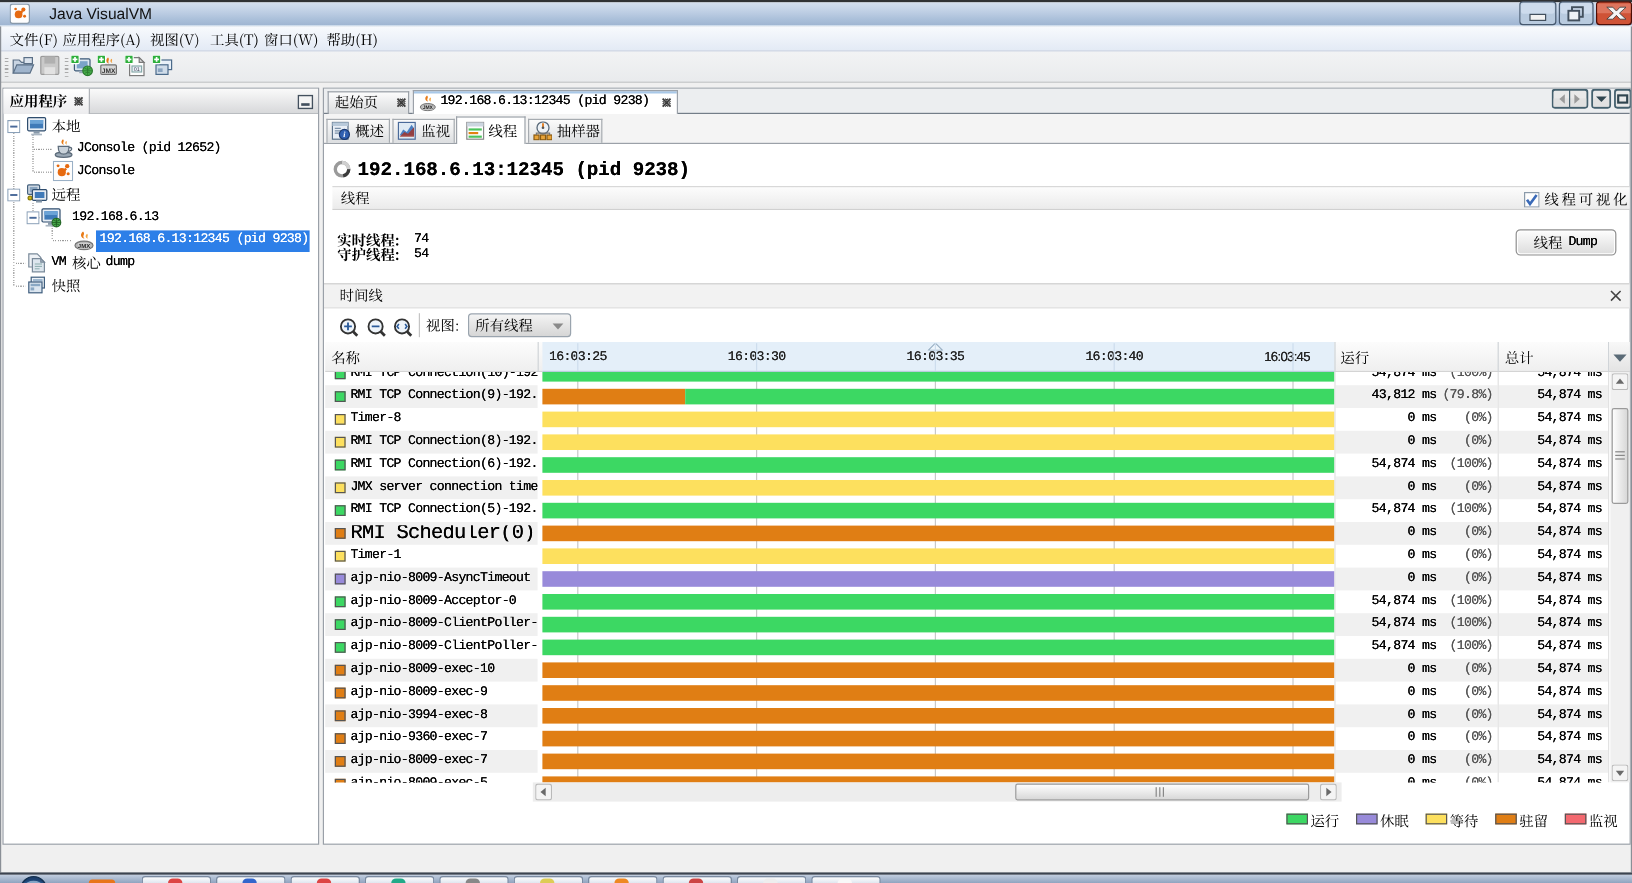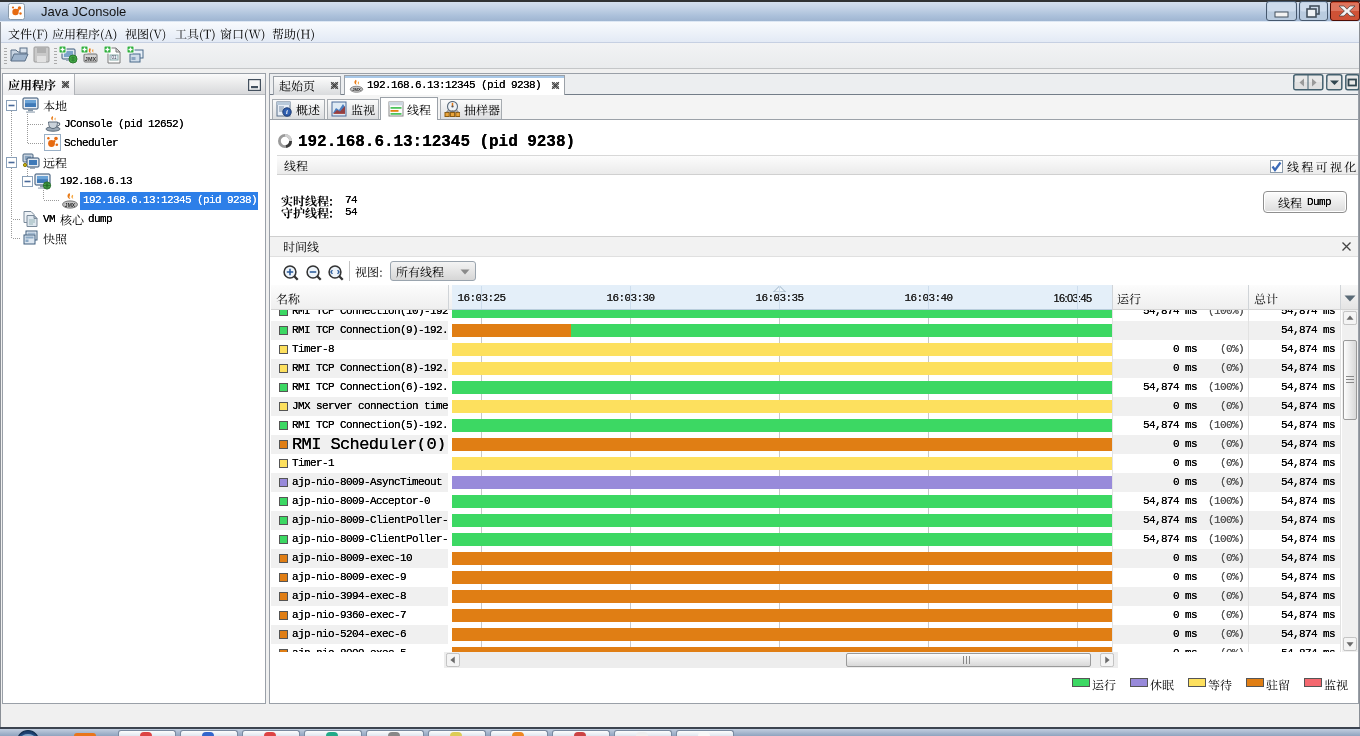--- a/index.html
+++ b/index.html
@@ -9,21 +9,21 @@
 <div class="abs" style="left:0;top:0;width:1360px;height:2px;background:#303234"></div>
 <div class="abs" style="left:0;top:2px;width:1360px;height:20px;background:linear-gradient(#d4dfee 0%,#c4d3e7 30%,#abc0da 70%,#9db3d0 100%);box-shadow:inset 0 -1px 0 #dde7f4"></div>
 <svg class="abs" style="left:8px;top:3px" width="17" height="17" viewBox="0 0 17 17">
 <rect x="0.5" y="0.5" width="16" height="16" rx="2" fill="#fdfdfd" stroke="#8899aa"></rect>
 <circle cx="7.5" cy="9" r="3.2" fill="#e66a10"></circle>
     <circle cx="11.5" cy="5" r="1.7" fill="#e66a10"></circle>
 <circle cx="12.5" cy="10.5" r="1.2" fill="#e66a10"></circle>
     <circle cx="5" cy="4.5" r="1.1" fill="#e66a10"></circle>
 <rect x="9" y="6" width="2" height="3" fill="#e66a10" transform="rotate(40 10 7)"></rect>
   </svg>
-<div class="abs" style="left:41px;top:4px;font-size:13px;color:#111">Java JConsole</div>
+<div class="abs" style="left:41px;top:4px;font-size:13px;color:#111">Java VisualVM</div>
 <svg class="abs" style="left:1266px;top:1px" width="94" height="21" viewBox="0 0 94 21">
 <rect x="0.5" y="0.5" width="30" height="19" rx="2.5" fill="#b9cbdf" stroke="#46586e"></rect>
 <rect x="1.5" y="1.5" width="28" height="9" rx="2" fill="#cfdded" opacity="0.9"></rect>
 <rect x="9" y="11" width="13" height="5" fill="#f2f2f2" stroke="#43505e"></rect>
 <rect x="33.5" y="0.5" width="28" height="19" rx="2.5" fill="#b9cbdf" stroke="#46586e"></rect>
 <rect x="34.5" y="1.5" width="26" height="9" rx="2" fill="#cfdded" opacity="0.9"></rect>
 <rect x="44" y="5" width="9" height="8" fill="none" stroke="#43505e" stroke-width="1.6"></rect>
 <rect x="41" y="8" width="9" height="8" fill="#eef2f6" stroke="#43505e" stroke-width="1.6"></rect>
 <rect x="64.5" y="0.5" width="29" height="19" rx="2.5" fill="#cf5236" stroke="#4d0d05"></rect>
 <path d="M65 2 h28 v8 h-28 z" fill="#e2826c" opacity="0.75"></path>
@@ -195,21 +195,21 @@
 <rect x="4" y="2" width="11" height="9" fill="#eef3f8" stroke="#3f5e7e"></rect>
     <rect x="5.5" y="3.5" width="8" height="2" fill="#9fb8d0"></rect>
 <rect x="2" y="6" width="11" height="9" fill="#dce6f0" stroke="#3f5e7e"></rect>
     <rect x="3.5" y="7.5" width="8" height="2" fill="#8aa8c4"></rect>
 <rect x="3.5" y="10.5" width="3" height="2.5" fill="#8aa8c4"></rect>
   </svg>
 <div style="position:absolute;left:43px;top:99px;"><svg width="24" height="13" viewBox="0 0 24 13">
       <path d="M10.1 2.4 9.4 3.2H6.4V1.0C6.7 0.9 6.8 0.8 6.8 0.6L5.6 0.5V3.2H0.8L0.9 3.5H5.0C4.1 5.8 2.5 8.1 0.4 9.7L0.6 9.8C2.8 8.5 4.5 6.5 5.6 4.3V8.5H3.0L3.1 8.9H5.6V11.5H5.7C6.0 11.5 6.4 11.3 6.4 11.2V8.9H8.8C9.0 8.9 9.0 8.8 9.1 8.7C8.7 8.3 8.1 7.7 8.1 7.7L7.5 8.5H6.4V3.5C7.3 6.1 8.9 8.2 10.7 9.4C10.8 9.0 11.1 8.8 11.5 8.7L11.5 8.6C9.6 7.7 7.7 5.7 6.6 3.5H10.9C11.0 3.5 11.1 3.4 11.2 3.3C10.8 2.9 10.1 2.4 10.1 2.4Z M21.8 3.1 20.2 3.7V1.0C20.5 0.9 20.6 0.8 20.6 0.6L19.5 0.5V4.0L17.8 4.6V1.9C18.1 1.9 18.2 1.7 18.3 1.6L17.1 1.4V4.9L15.4 5.5L15.6 5.8L17.1 5.3V10.0C17.1 10.9 17.5 11.1 18.7 11.1H20.5C23.1 11.1 23.6 11.0 23.6 10.5C23.6 10.4 23.5 10.3 23.2 10.2L23.2 8.3H23.0C22.8 9.2 22.7 9.9 22.6 10.1C22.5 10.2 22.4 10.3 22.2 10.3C22.0 10.3 21.3 10.4 20.5 10.4H18.7C18.0 10.4 17.8 10.2 17.8 9.9V5.0L19.5 4.4V9.4H19.6C19.9 9.4 20.2 9.2 20.2 9.1V4.1L22.0 3.4C22.0 6.2 21.9 7.3 21.7 7.6C21.6 7.7 21.5 7.7 21.4 7.7C21.2 7.7 20.7 7.6 20.5 7.6V7.8C20.7 7.9 21.0 8.0 21.1 8.1C21.2 8.2 21.2 8.4 21.2 8.6C21.6 8.6 22.0 8.5 22.2 8.2C22.6 7.8 22.8 6.6 22.8 3.5C23.0 3.5 23.2 3.4 23.3 3.3L22.4 2.6L21.9 3.0ZM12.4 9.2 12.9 10.3C13.0 10.2 13.1 10.1 13.1 9.9C14.6 9.0 15.8 8.2 16.6 7.7L16.6 7.5L14.8 8.3V4.5H16.3C16.5 4.5 16.6 4.4 16.6 4.3C16.3 3.9 15.7 3.4 15.7 3.4L15.2 4.1H14.8V1.2C15.1 1.2 15.2 1.0 15.2 0.9L14.0 0.7V4.1H12.5L12.6 4.5H14.0V8.6C13.3 8.9 12.7 9.1 12.4 9.2Z" fill="#000"></path>
     </svg></div>
 <div style="position:absolute;left:64px;top:118px;font-family:'Liberation Mono',monospace;font-size:11px;line-height:13px;color:#000;letter-spacing:-0.6px;white-space:pre;text-shadow:0 0 0.4px currentColor;">JConsole&nbsp;(pid&nbsp;12652)</div>
-<div style="position:absolute;left:64px;top:137px;font-family:'Liberation Mono',monospace;font-size:11px;line-height:13px;color:#000;letter-spacing:-0.6px;white-space:pre;text-shadow:0 0 0.4px currentColor;">Scheduler</div>
+<div style="position:absolute;left:64px;top:137px;font-family:'Liberation Mono',monospace;font-size:11px;line-height:13px;color:#000;letter-spacing:-0.6px;white-space:pre;text-shadow:0 0 0.4px currentColor;">JConsole</div>
 <div style="position:absolute;left:43px;top:156px;"><svg width="24" height="13" viewBox="0 0 24 13">
       <path d="M9.5 0.7 8.9 1.4H4.4L4.5 1.8H10.3C10.5 1.8 10.6 1.7 10.6 1.6C10.2 1.2 9.5 0.7 9.5 0.7ZM1.2 0.7 1.0 0.8C1.5 1.5 2.2 2.5 2.4 3.3C3.2 3.9 3.8 2.1 1.2 0.7ZM10.4 3.4 9.8 4.1H3.6L3.6 4.5H5.7C5.7 6.7 5.4 8.1 3.7 9.5L3.8 9.6C5.9 8.5 6.4 7.0 6.5 4.5H8.0V8.6C8.0 9.1 8.1 9.3 8.9 9.3H9.8C11.2 9.3 11.5 9.2 11.5 8.9C11.5 8.7 11.5 8.6 11.2 8.5L11.2 6.9H11.0C10.9 7.6 10.8 8.3 10.7 8.5C10.6 8.6 10.6 8.6 10.5 8.6C10.4 8.6 10.1 8.6 9.8 8.6H9.1C8.8 8.6 8.7 8.6 8.7 8.4V4.5H11.1C11.3 4.5 11.4 4.4 11.5 4.3C11.1 3.9 10.4 3.4 10.4 3.4ZM2.0 9.1C1.5 9.5 0.9 10.2 0.4 10.5L1.1 11.4C1.2 11.4 1.2 11.3 1.2 11.2C1.5 10.6 2.1 9.8 2.3 9.4C2.4 9.2 2.5 9.2 2.7 9.4C3.8 10.8 5.0 11.2 7.3 11.2C8.6 11.2 9.8 11.2 10.9 11.2C10.9 10.9 11.1 10.6 11.5 10.5V10.4C10.1 10.4 9.0 10.4 7.6 10.4C5.3 10.4 4.0 10.2 2.8 9.0C2.8 9.0 2.7 9.0 2.7 8.9V5.1C3.0 5.0 3.2 4.9 3.3 4.9L2.3 4.0L1.8 4.6H0.4L0.5 5.0H2.0Z M16.2 10.7 16.3 11.1H23.4C23.6 11.1 23.7 11.0 23.7 10.9C23.3 10.5 22.7 10.0 22.7 10.0L22.1 10.7H20.3V8.6H22.9C23.0 8.6 23.1 8.6 23.2 8.4C22.8 8.1 22.2 7.6 22.2 7.6L21.7 8.3H20.3V6.4H23.1C23.2 6.4 23.3 6.3 23.4 6.2C23.0 5.9 22.4 5.4 22.4 5.4L21.8 6.1H16.9L17.0 6.4H19.5V8.3H17.0L17.1 8.6H19.5V10.7ZM17.4 1.3V5.2H17.5C17.9 5.2 18.2 5.0 18.2 4.9V4.5H21.8V5.0H21.9C22.2 5.0 22.6 4.8 22.6 4.8V1.8C22.8 1.8 23.0 1.7 23.0 1.6L22.1 0.9L21.7 1.3H18.2L17.4 0.9ZM18.2 4.2V1.7H21.8V4.2ZM16.0 0.5C15.3 1.0 13.7 1.7 12.5 2.1L12.5 2.3C13.2 2.2 13.8 2.1 14.5 1.9V4.0H12.5L12.6 4.4H14.3C14.0 6.0 13.3 7.6 12.4 8.9L12.5 9.1C13.3 8.3 14.0 7.4 14.5 6.4V11.5H14.6C15.0 11.5 15.2 11.3 15.2 11.2V5.4C15.6 5.8 16.1 6.4 16.2 6.9C16.9 7.5 17.5 6.0 15.2 5.1V4.4H16.8C17.0 4.4 17.1 4.3 17.1 4.2C16.8 3.8 16.2 3.3 16.2 3.3L15.7 4.0H15.2V1.7C15.7 1.6 16.1 1.5 16.4 1.4C16.7 1.4 16.9 1.4 17.0 1.3Z" fill="#000"></path>
     </svg></div>
 <div style="position:absolute;left:60px;top:175px;font-family:'Liberation Mono',monospace;font-size:11px;line-height:13px;color:#000;letter-spacing:-0.6px;white-space:pre;text-shadow:0 0 0.4px currentColor;">192.168.6.13</div>
 <div style="position:absolute;left:83px;top:194px;font-family:'Liberation Mono',monospace;font-size:11px;line-height:13px;color:#fff;letter-spacing:-0.6px;white-space:pre;text-shadow:0 0 0.4px currentColor;">192.168.6.13:12345&nbsp;(pid&nbsp;9238)</div>
 <div style="position:absolute;left:43px;top:213px;font-family:'Liberation Mono',monospace;font-size:11px;line-height:13px;color:#000;letter-spacing:-0.6px;white-space:pre;text-shadow:0 0 0.4px currentColor;">VM</div>
 <div style="position:absolute;left:60px;top:213px;"><svg width="24" height="13" viewBox="0 0 24 13">
       <path d="M6.9 0.4 6.8 0.5C7.2 1.0 7.8 1.7 7.9 2.3C8.7 2.9 9.4 1.3 6.9 0.4ZM10.5 1.9 10.0 2.6H4.4L4.5 3.0H7.2C6.8 3.7 6.0 5.0 5.2 5.5C5.2 5.5 5.0 5.6 5.0 5.6L5.3 6.5C5.4 6.5 5.5 6.4 5.6 6.3C6.5 6.1 7.4 5.9 8.1 5.7C7.0 7.1 5.6 8.2 4.0 9.0L4.1 9.3C6.5 8.2 8.5 6.8 10.0 4.5C10.3 4.6 10.4 4.6 10.5 4.5L9.4 3.9C9.1 4.4 8.7 4.9 8.4 5.4L5.8 5.6C6.6 5.0 7.5 4.1 8.0 3.5C8.2 3.5 8.4 3.4 8.4 3.3L7.7 3.0H11.3C11.4 3.0 11.5 2.9 11.6 2.8C11.2 2.4 10.5 1.9 10.5 1.9ZM11.5 6.3 10.4 5.7C8.7 8.5 6.4 10.1 3.7 11.3L3.8 11.5C5.6 10.9 7.3 10.1 8.7 8.9C9.5 9.6 10.4 10.6 10.8 11.3C11.8 11.9 12.3 10.0 8.9 8.7C9.7 8.1 10.4 7.3 11.0 6.5C11.3 6.5 11.4 6.5 11.5 6.3ZM3.9 2.6 3.4 3.3H3.1V0.9C3.4 0.9 3.5 0.8 3.5 0.6L2.4 0.4V3.3L0.5 3.3L0.6 3.6H2.2C1.8 5.5 1.2 7.3 0.3 8.8L0.5 8.9C1.3 8.0 1.9 6.9 2.4 5.8V11.5H2.5C2.8 11.5 3.1 11.3 3.1 11.2V5.1C3.5 5.6 3.9 6.4 4.0 6.9C4.8 7.6 5.4 6.0 3.1 4.7V3.6H4.6C4.8 3.6 4.9 3.6 4.9 3.4C4.5 3.1 3.9 2.6 3.9 2.6Z M17.2 0.6 17.1 0.7C17.8 1.5 18.7 2.8 19.0 3.8C19.9 4.5 20.5 2.4 17.2 0.6ZM16.8 2.8 15.6 2.7V10.0C15.6 10.8 15.9 11.0 17.1 11.0H18.8C21.3 11.0 21.8 10.8 21.8 10.4C21.8 10.2 21.7 10.1 21.4 10.1L21.4 7.9H21.2C21.0 8.9 20.9 9.7 20.7 10.0C20.7 10.1 20.6 10.1 20.4 10.2C20.2 10.2 19.6 10.2 18.8 10.2H17.1C16.5 10.2 16.4 10.1 16.4 9.8V3.1C16.6 3.1 16.7 2.9 16.8 2.8ZM21.2 4.3 21.1 4.5C22.1 5.6 22.6 7.4 22.8 8.5C23.6 9.3 24.4 6.7 21.2 4.3ZM14.1 4.2H13.9C13.9 5.8 13.3 7.4 12.7 8.1C12.5 8.3 12.4 8.6 12.6 8.8C12.9 9.0 13.4 8.8 13.6 8.4C14.1 7.7 14.6 6.3 14.1 4.2Z" fill="#000"></path>
     </svg></div>
 <div style="position:absolute;left:88px;top:213px;font-family:'Liberation Mono',monospace;font-size:11px;line-height:13px;color:#000;letter-spacing:-0.6px;white-space:pre;text-shadow:0 0 0.4px currentColor;">dump</div>
@@ -406,20 +406,22 @@
       <div style="position:absolute;left:0px;top:305.0px;font-family:'Liberation Mono',monospace;font-size:11px;line-height:13px;color:#000;letter-spacing:-0.6px;white-space:pre;text-shadow:0 0 0.4px currentColor;width:1197px;text-align:right;">54,874&nbsp;ms</div>
       <div style="position:absolute;left:0px;top:305.0px;font-family:'Liberation Mono',monospace;font-size:11px;line-height:13px;color:#555;letter-spacing:-0.6px;white-space:pre;text-shadow:0 0 0.4px currentColor;width:1244px;text-align:right;">(100%)</div>
       <div style="position:absolute;left:0px;top:305.0px;font-family:'Liberation Mono',monospace;font-size:11px;line-height:13px;color:#000;letter-spacing:-0.6px;white-space:pre;text-shadow:0 0 0.4px currentColor;width:1335px;text-align:right;">54,874&nbsp;ms</div>
       <div class="abs" style="left:271px;top:320.5px;width:177px;height:19px;background:#f0f0f0"></div>
       <div class="abs" style="left:1113px;top:320.5px;width:135px;height:19px;background:#f0f0f0"></div>
       <div class="abs" style="left:1249px;top:320.5px;width:91px;height:19px;background:#f0f0f0"></div>
       <div class="abs" style="left:279px;top:325.5px;width:9px;height:9px;background:#3cd863;border:1px solid #555"></div>
       <div style="position:absolute;left:292px;top:324.0px;font-family:'Liberation Mono',monospace;font-size:11px;line-height:13px;color:#000;letter-spacing:-0.6px;white-space:pre;text-shadow:0 0 0.4px currentColor;width:156px;overflow:hidden;">RMI&nbsp;TCP&nbsp;Connection(9)-192.16</div>
       <div class="abs" style="left:452px;top:323.5px;width:119px;height:13px;background:#e07e14"></div>
       <div class="abs" style="left:571px;top:323.5px;width:541px;height:13px;background:#3cd863"></div>
+      <div style="position:absolute;left:0px;top:324.0px;font-family:'Liberation Mono',monospace;font-size:11px;line-height:13px;color:#000;letter-spacing:-0.6px;white-space:pre;text-shadow:0 0 0.4px currentColor;width:1197px;text-align:right;">43,812&nbsp;ms</div>
+      <div style="position:absolute;left:0px;top:324.0px;font-family:'Liberation Mono',monospace;font-size:11px;line-height:13px;color:#555;letter-spacing:-0.6px;white-space:pre;text-shadow:0 0 0.4px currentColor;width:1244px;text-align:right;">(79.8%)</div>
       <div style="position:absolute;left:0px;top:324.0px;font-family:'Liberation Mono',monospace;font-size:11px;line-height:13px;color:#000;letter-spacing:-0.6px;white-space:pre;text-shadow:0 0 0.4px currentColor;width:1335px;text-align:right;">54,874&nbsp;ms</div>
       <div class="abs" style="left:279px;top:344.5px;width:9px;height:9px;background:#fde05e;border:1px solid #555"></div>
       <div style="position:absolute;left:292px;top:343.0px;font-family:'Liberation Mono',monospace;font-size:11px;line-height:13px;color:#000;letter-spacing:-0.6px;white-space:pre;text-shadow:0 0 0.4px currentColor;width:156px;overflow:hidden;">Timer-8</div>
       <div class="abs" style="left:452px;top:342.5px;width:660px;height:13px;background:#fde05e"></div>
       <div style="position:absolute;left:0px;top:343.0px;font-family:'Liberation Mono',monospace;font-size:11px;line-height:13px;color:#000;letter-spacing:-0.6px;white-space:pre;text-shadow:0 0 0.4px currentColor;width:1197px;text-align:right;">0&nbsp;ms</div>
       <div style="position:absolute;left:0px;top:343.0px;font-family:'Liberation Mono',monospace;font-size:11px;line-height:13px;color:#555;letter-spacing:-0.6px;white-space:pre;text-shadow:0 0 0.4px currentColor;width:1244px;text-align:right;">(0%)</div>
       <div style="position:absolute;left:0px;top:343.0px;font-family:'Liberation Mono',monospace;font-size:11px;line-height:13px;color:#000;letter-spacing:-0.6px;white-space:pre;text-shadow:0 0 0.4px currentColor;width:1335px;text-align:right;">54,874&nbsp;ms</div>
       <div class="abs" style="left:271px;top:358.5px;width:177px;height:19px;background:#f0f0f0"></div>
       <div class="abs" style="left:1113px;top:358.5px;width:135px;height:19px;background:#f0f0f0"></div>
       <div class="abs" style="left:1249px;top:358.5px;width:91px;height:19px;background:#f0f0f0"></div>
@@ -522,21 +524,21 @@
       <div class="abs" style="left:279px;top:610.5px;width:9px;height:9px;background:#e07e14;border:1px solid #555"></div>
       <div style="position:absolute;left:292px;top:609.0px;font-family:'Liberation Mono',monospace;font-size:11px;line-height:13px;color:#000;letter-spacing:-0.6px;white-space:pre;text-shadow:0 0 0.4px currentColor;width:156px;overflow:hidden;">ajp-nio-9360-exec-7</div>
       <div class="abs" style="left:452px;top:608.5px;width:660px;height:13px;background:#e07e14"></div>
       <div style="position:absolute;left:0px;top:609.0px;font-family:'Liberation Mono',monospace;font-size:11px;line-height:13px;color:#000;letter-spacing:-0.6px;white-space:pre;text-shadow:0 0 0.4px currentColor;width:1197px;text-align:right;">0&nbsp;ms</div>
       <div style="position:absolute;left:0px;top:609.0px;font-family:'Liberation Mono',monospace;font-size:11px;line-height:13px;color:#555;letter-spacing:-0.6px;white-space:pre;text-shadow:0 0 0.4px currentColor;width:1244px;text-align:right;">(0%)</div>
       <div style="position:absolute;left:0px;top:609.0px;font-family:'Liberation Mono',monospace;font-size:11px;line-height:13px;color:#000;letter-spacing:-0.6px;white-space:pre;text-shadow:0 0 0.4px currentColor;width:1335px;text-align:right;">54,874&nbsp;ms</div>
       <div class="abs" style="left:271px;top:624.5px;width:177px;height:19px;background:#f0f0f0"></div>
       <div class="abs" style="left:1113px;top:624.5px;width:135px;height:19px;background:#f0f0f0"></div>
       <div class="abs" style="left:1249px;top:624.5px;width:91px;height:19px;background:#f0f0f0"></div>
       <div class="abs" style="left:279px;top:629.5px;width:9px;height:9px;background:#e07e14;border:1px solid #555"></div>
-      <div style="position:absolute;left:292px;top:628.0px;font-family:'Liberation Mono',monospace;font-size:11px;line-height:13px;color:#000;letter-spacing:-0.6px;white-space:pre;text-shadow:0 0 0.4px currentColor;width:156px;overflow:hidden;">ajp-nio-5204-exec-6</div>
+      <div style="position:absolute;left:292px;top:628.0px;font-family:'Liberation Mono',monospace;font-size:11px;line-height:13px;color:#000;letter-spacing:-0.6px;white-space:pre;text-shadow:0 0 0.4px currentColor;width:156px;overflow:hidden;">ajp-nio-8009-exec-7</div>
       <div class="abs" style="left:452px;top:627.5px;width:660px;height:13px;background:#e07e14"></div>
       <div style="position:absolute;left:0px;top:628.0px;font-family:'Liberation Mono',monospace;font-size:11px;line-height:13px;color:#000;letter-spacing:-0.6px;white-space:pre;text-shadow:0 0 0.4px currentColor;width:1197px;text-align:right;">0&nbsp;ms</div>
       <div style="position:absolute;left:0px;top:628.0px;font-family:'Liberation Mono',monospace;font-size:11px;line-height:13px;color:#555;letter-spacing:-0.6px;white-space:pre;text-shadow:0 0 0.4px currentColor;width:1244px;text-align:right;">(0%)</div>
       <div style="position:absolute;left:0px;top:628.0px;font-family:'Liberation Mono',monospace;font-size:11px;line-height:13px;color:#000;letter-spacing:-0.6px;white-space:pre;text-shadow:0 0 0.4px currentColor;width:1335px;text-align:right;">54,874&nbsp;ms</div>
       <div class="abs" style="left:279px;top:648.5px;width:9px;height:9px;background:#e07e14;border:1px solid #555"></div>
       <div style="position:absolute;left:292px;top:647.0px;font-family:'Liberation Mono',monospace;font-size:11px;line-height:13px;color:#000;letter-spacing:-0.6px;white-space:pre;text-shadow:0 0 0.4px currentColor;width:156px;overflow:hidden;">ajp-nio-8009-exec-5</div>
       <div class="abs" style="left:452px;top:646.5px;width:660px;height:13px;background:#e07e14"></div>
       <div style="position:absolute;left:0px;top:647.0px;font-family:'Liberation Mono',monospace;font-size:11px;line-height:13px;color:#000;letter-spacing:-0.6px;white-space:pre;text-shadow:0 0 0.4px currentColor;width:1197px;text-align:right;">0&nbsp;ms</div>
       <div style="position:absolute;left:0px;top:647.0px;font-family:'Liberation Mono',monospace;font-size:11px;line-height:13px;color:#555;letter-spacing:-0.6px;white-space:pre;text-shadow:0 0 0.4px currentColor;width:1244px;text-align:right;">(0%)</div>
       <div style="position:absolute;left:0px;top:647.0px;font-family:'Liberation Mono',monospace;font-size:11px;line-height:13px;color:#000;letter-spacing:-0.6px;white-space:pre;text-shadow:0 0 0.4px currentColor;width:1335px;text-align:right;">54,874&nbsp;ms</div>

